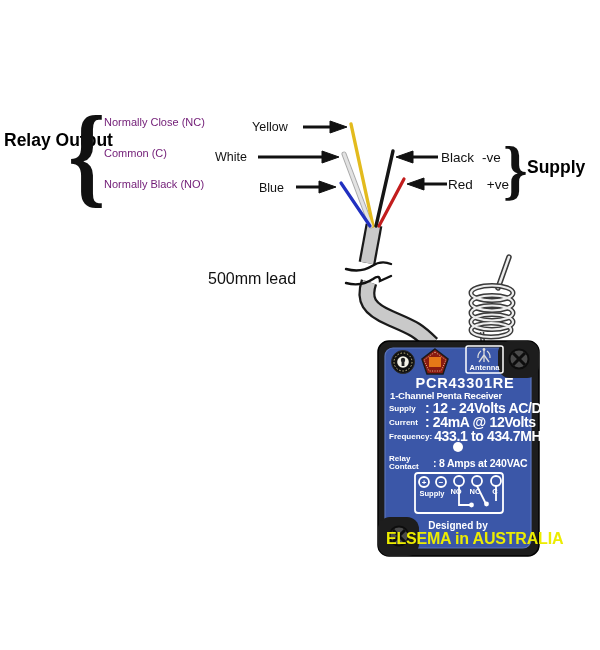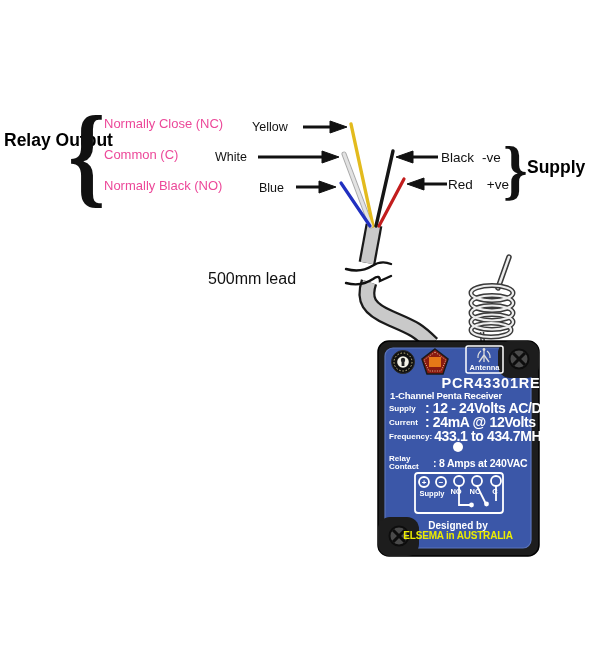--- a/index.html
+++ b/index.html
@@ -1,35 +1,35 @@
 <!DOCTYPE html>
 <html><head>
 <meta charset="utf-8">
 <style>
   html,body{margin:0;padding:0;background:#ffffff;}
   #stage{position:relative;width:600px;height:650px;background:#ffffff;overflow:hidden;
          font-family:"Liberation Sans",sans-serif;color:#111;}
   #diagram-svg{position:absolute;left:0;top:0;}
   .abs{position:absolute;white-space:nowrap;}
-  .contact-label{font-size:13px;color:#ec4899;}
+  .contact-label{font-size:11px;color:#701a75;}
   .wire-label{font-size:12.5px;color:#111;}
   .group-title{font-weight:bold;font-size:17.5px;line-height:17px;text-align:center;color:#000;}
   .brace{font-family:"Liberation Serif",serif;font-weight:bold;color:#111;line-height:1;}
   .lead-label{font-size:16px;color:#111;}
   .supply-wire{font-size:13.5px;color:#111;}
   .box-text{color:#ffffff;font-weight:bold;}
   .model{font-size:14.5px;letter-spacing:0.8px;text-align:center;}
   .subtitle{font-size:9.5px;letter-spacing:-0.2px;text-align:center;}
   .spec-row{display:flex;align-items:center;}
   .spec-label{font-size:8px;font-weight:bold;color:#fff;min-width:36px;}
   .spec-value{font-size:14px;font-weight:bold;color:#fff;letter-spacing:-0.35px;}
   .relay-contact-label{font-size:8px;line-height:8px;font-weight:bold;color:#fff;width:44px;white-space:normal;}
   .relay-contact-value{font-size:10.5px;font-weight:bold;color:#fff;letter-spacing:-0.2px;}
   .footer1{font-size:10px;text-align:center;}
-  .footer2{font-size:10px;letter-spacing:-0.2px;text-align:center;color:#ecec00;}
+  .footer2{font-size:16px;letter-spacing:-0.2px;text-align:center;color:#ecec00;}
   .svgtxt{font-family:"Liberation Sans",sans-serif;font-weight:bold;fill:#ffffff;}
 </style>
 </head>
 <body>
 
 <div id="stage">
 
   <svg id="diagram-svg" width="600" height="650" viewBox="0 0 600 650">
 
     <g>
@@ -168,21 +168,21 @@
     <span>Black</span><span style="margin-left:8px;">-ve</span>
   </div>
   <div class="abs supply-wire" style="left:448px;top:177px;">
     <span>Red</span><span style="margin-left:14px;">+ve</span>
   </div>
   <div class="abs brace" style="left:503px;top:137px;font-size:66px;transform:scaleX(0.95);transform-origin:left center;">}</div>
   <div class="abs group-title" style="left:527px;top:159px;">Supply</div>
 
   <div class="abs lead-label" style="left:208px;top:270px;">500mm lead</div>
 
-  <div class="abs box-text model" style="left:404px;top:375px;width:174px;">PCR43301RE</div>
+  <div class="abs box-text model" style="left:378px;top:375px;width:174px;">PCR43301RE</div>
   <div class="abs box-text subtitle" style="left:386px;top:390px;width:120px;">1-Channel Penta Receiver</div>
 
   <div class="abs spec-row" style="left:389px;top:400px;">
     <span class="spec-label">Supply</span>
     <span class="spec-value">: 12 - 24Volts AC/DC</span>
   </div>
   <div class="abs spec-row" style="left:389px;top:414px;">
     <span class="spec-label">Current</span>
     <span class="spec-value">: 24mA @ 12Volts</span>
   </div>

